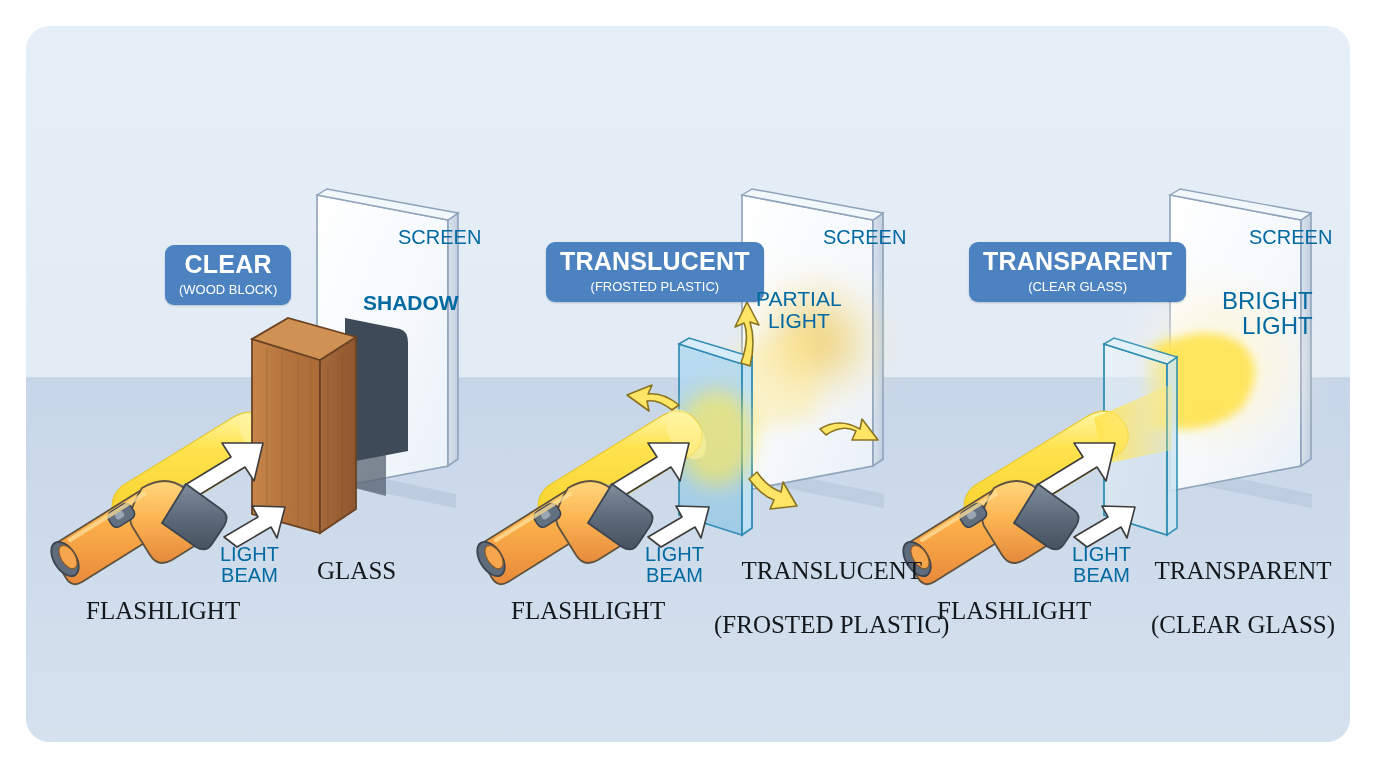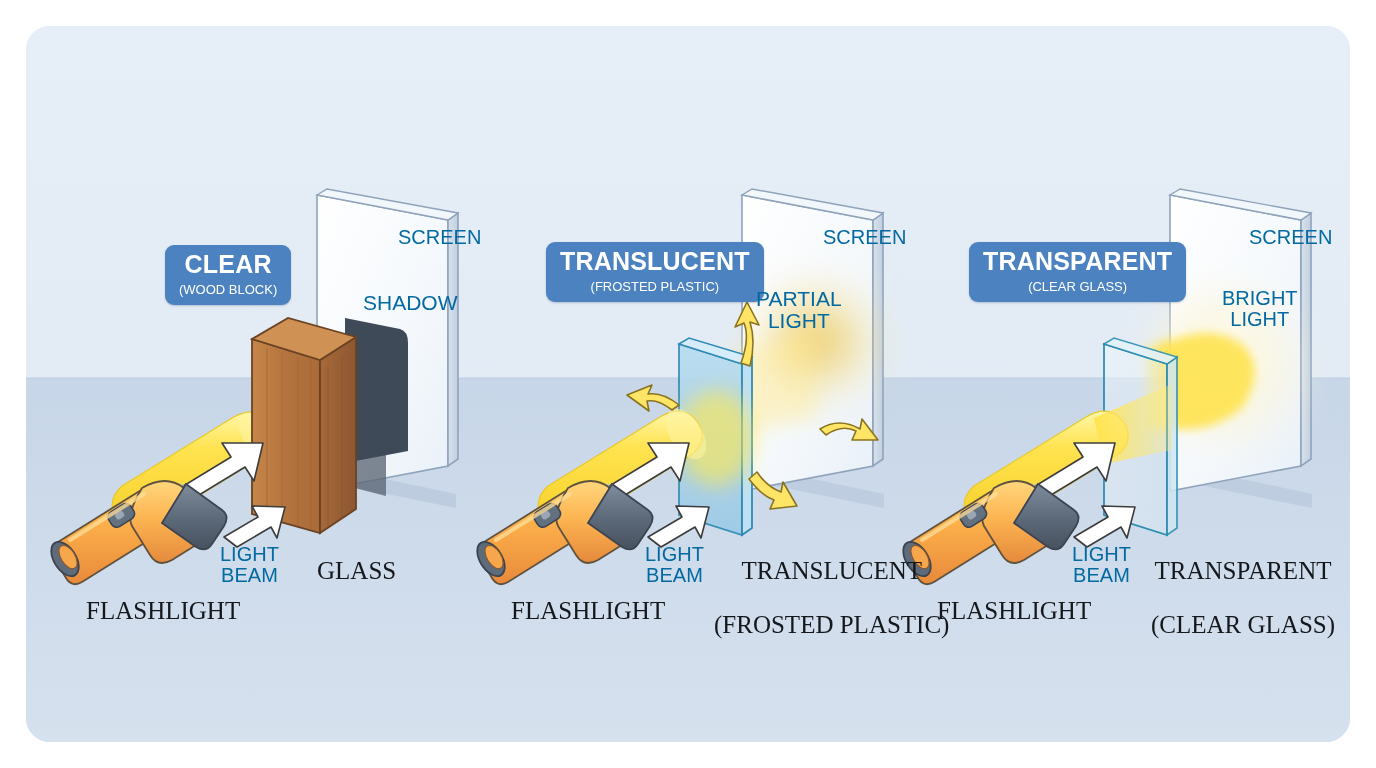--- a/index.html
+++ b/index.html
@@ -63,25 +63,25 @@
     color: #0369a1;
     font-family: "Liberation Sans", sans-serif;
     font-weight: normal;
     line-height: 1.06;
     text-align: center;
     white-space: pre-line;
     user-select: none;
   }
 
   #cap-screen-1 { left: 372px; top: 201px; font-size: 20px; }
-  #cap-shadow   { left: 337px; top: 266px; font-size: 21px; }
+  #cap-shadow   { left: 337px; top: 266px; font-size: 21px; font-weight: bold; }
   #cap-screen-2 { left: 797px; top: 201px; font-size: 20px; }
   #cap-partial  { left: 730px; top: 262px; font-size: 21px; }
   #cap-screen-3 { left: 1223px; top: 201px; font-size: 20px; }
-  #cap-bright   { left: 1196px; top: 262px; font-size: 20px; }
+  #cap-bright   { left: 1196px; top: 262px; font-size: 24px; text-align: right; }
 
   #cap-beam-1 { left: 194px; top: 518px; font-size: 20px; }
   #cap-beam-2 { left: 619px; top: 518px; font-size: 20px; }
   #cap-beam-3 { left: 1046px; top: 518px; font-size: 20px; }
 
   
   .blabel {
     position: absolute;
     color: #14171b;
     font-family: "Liberation Serif", serif;

